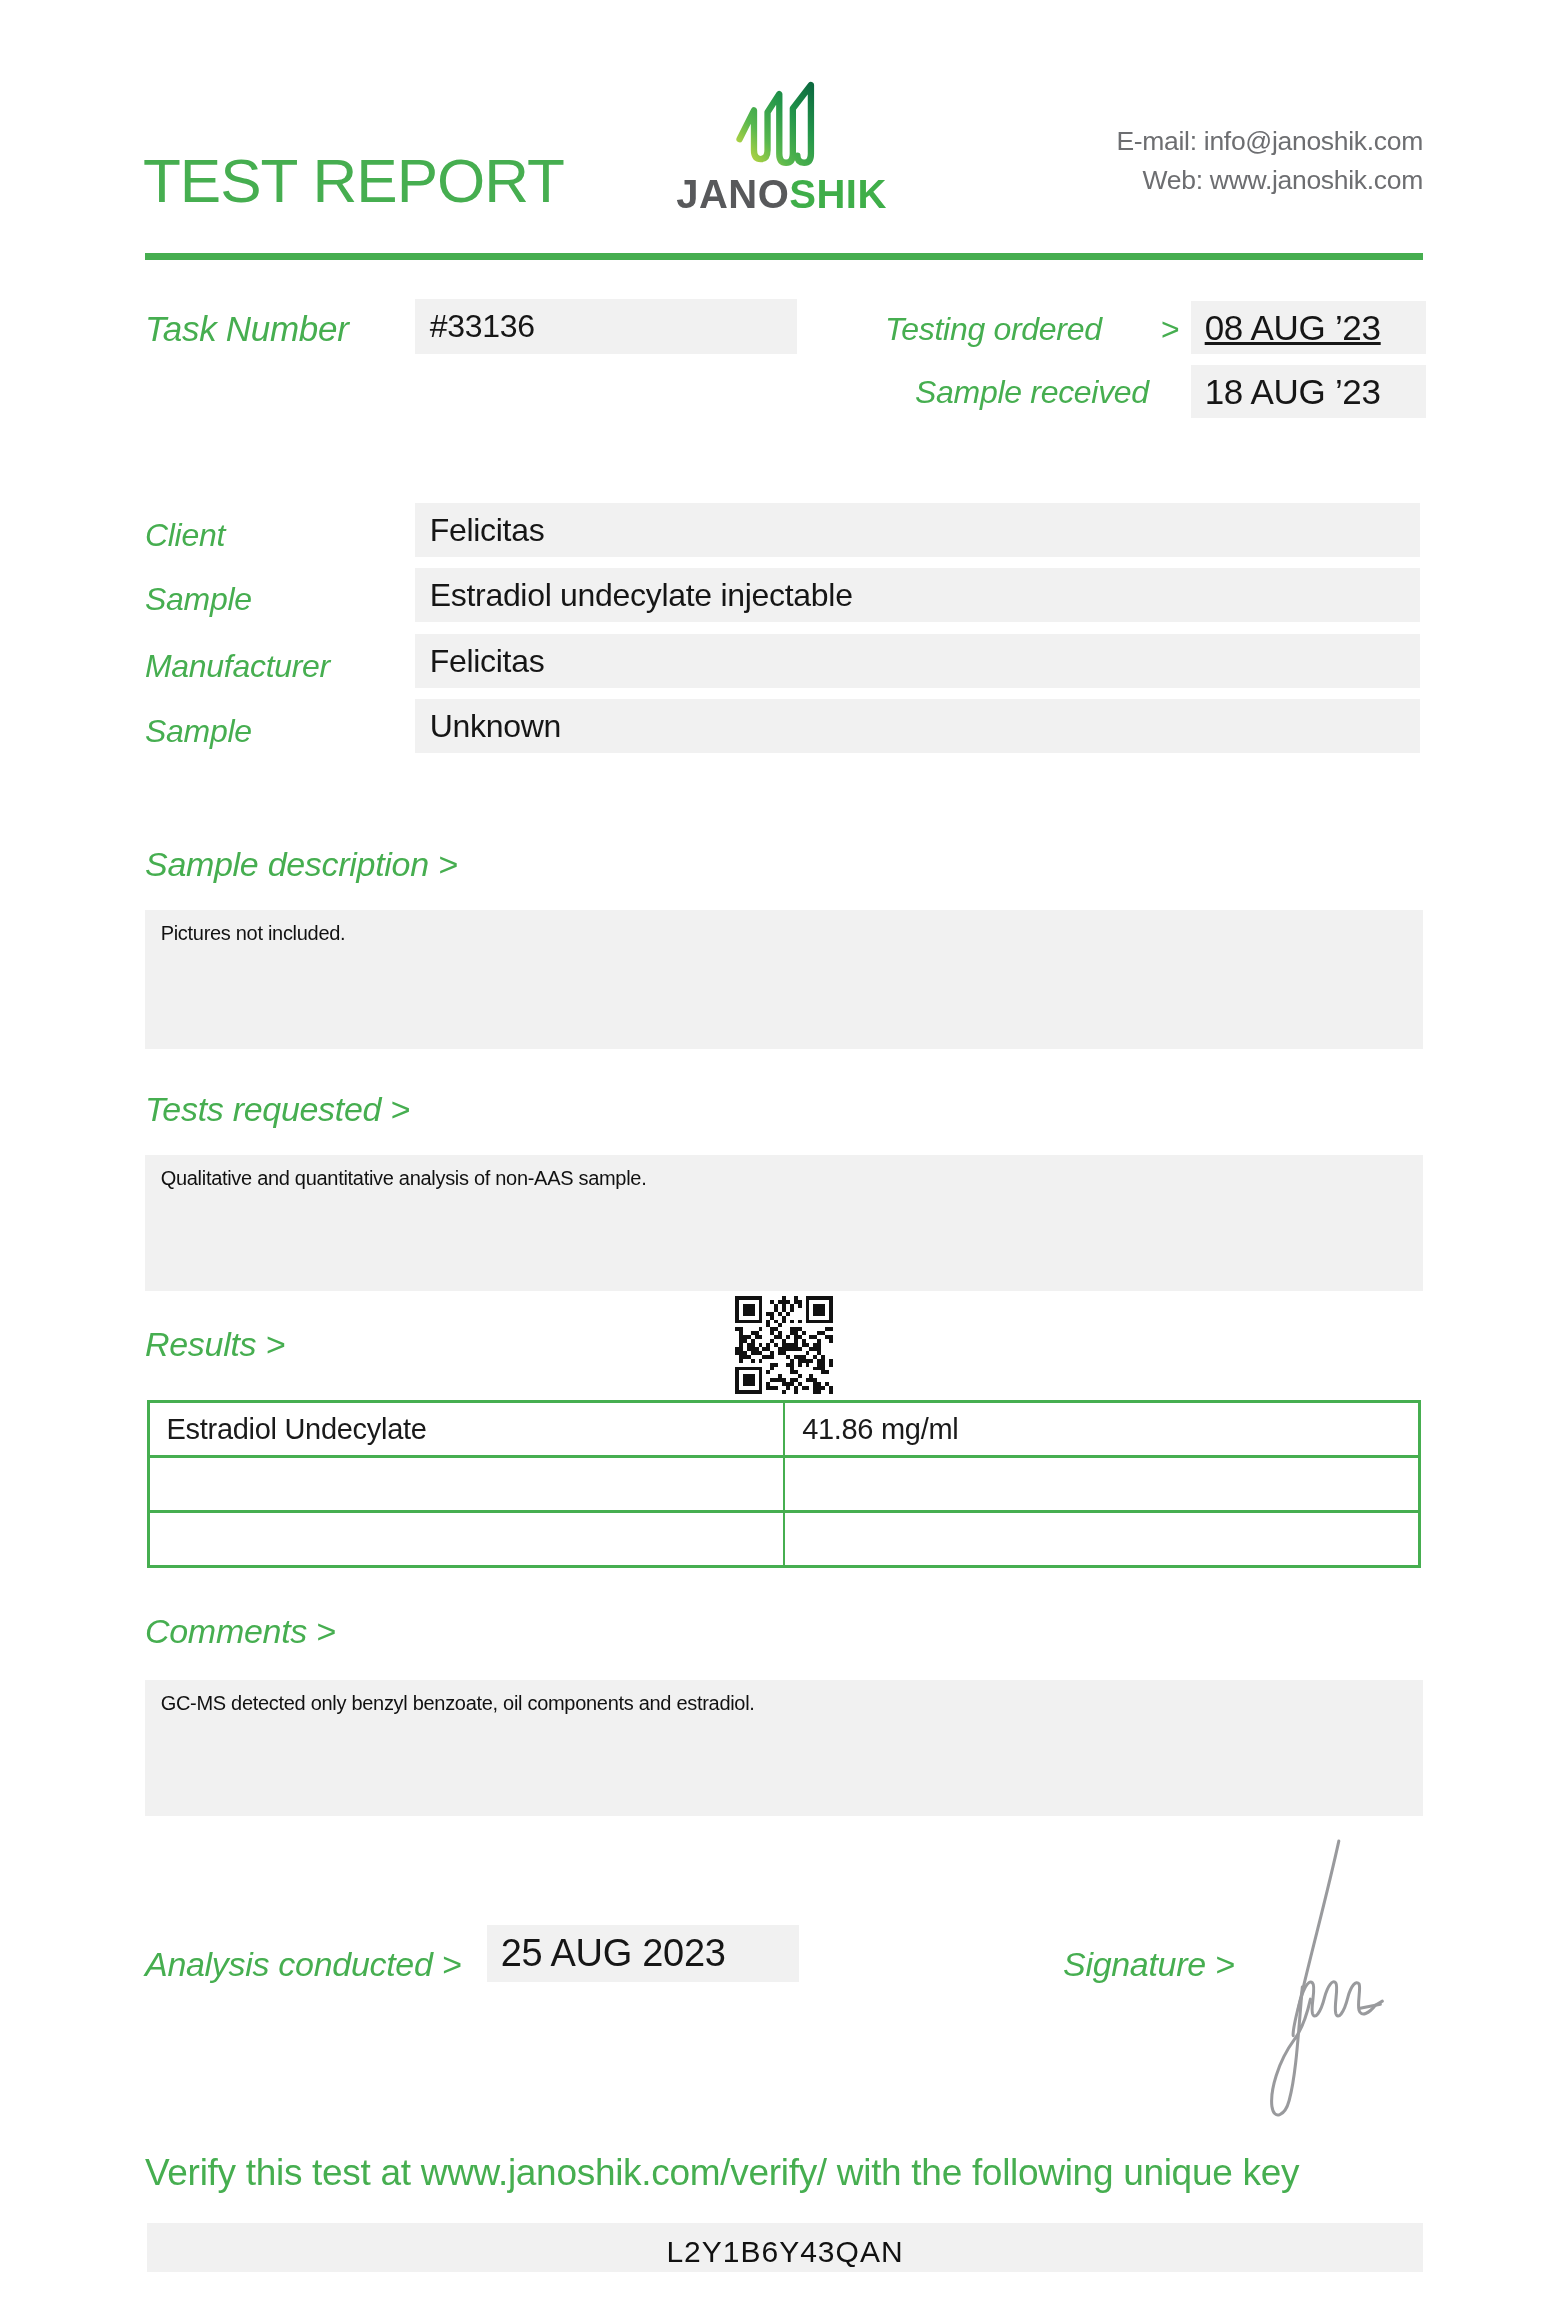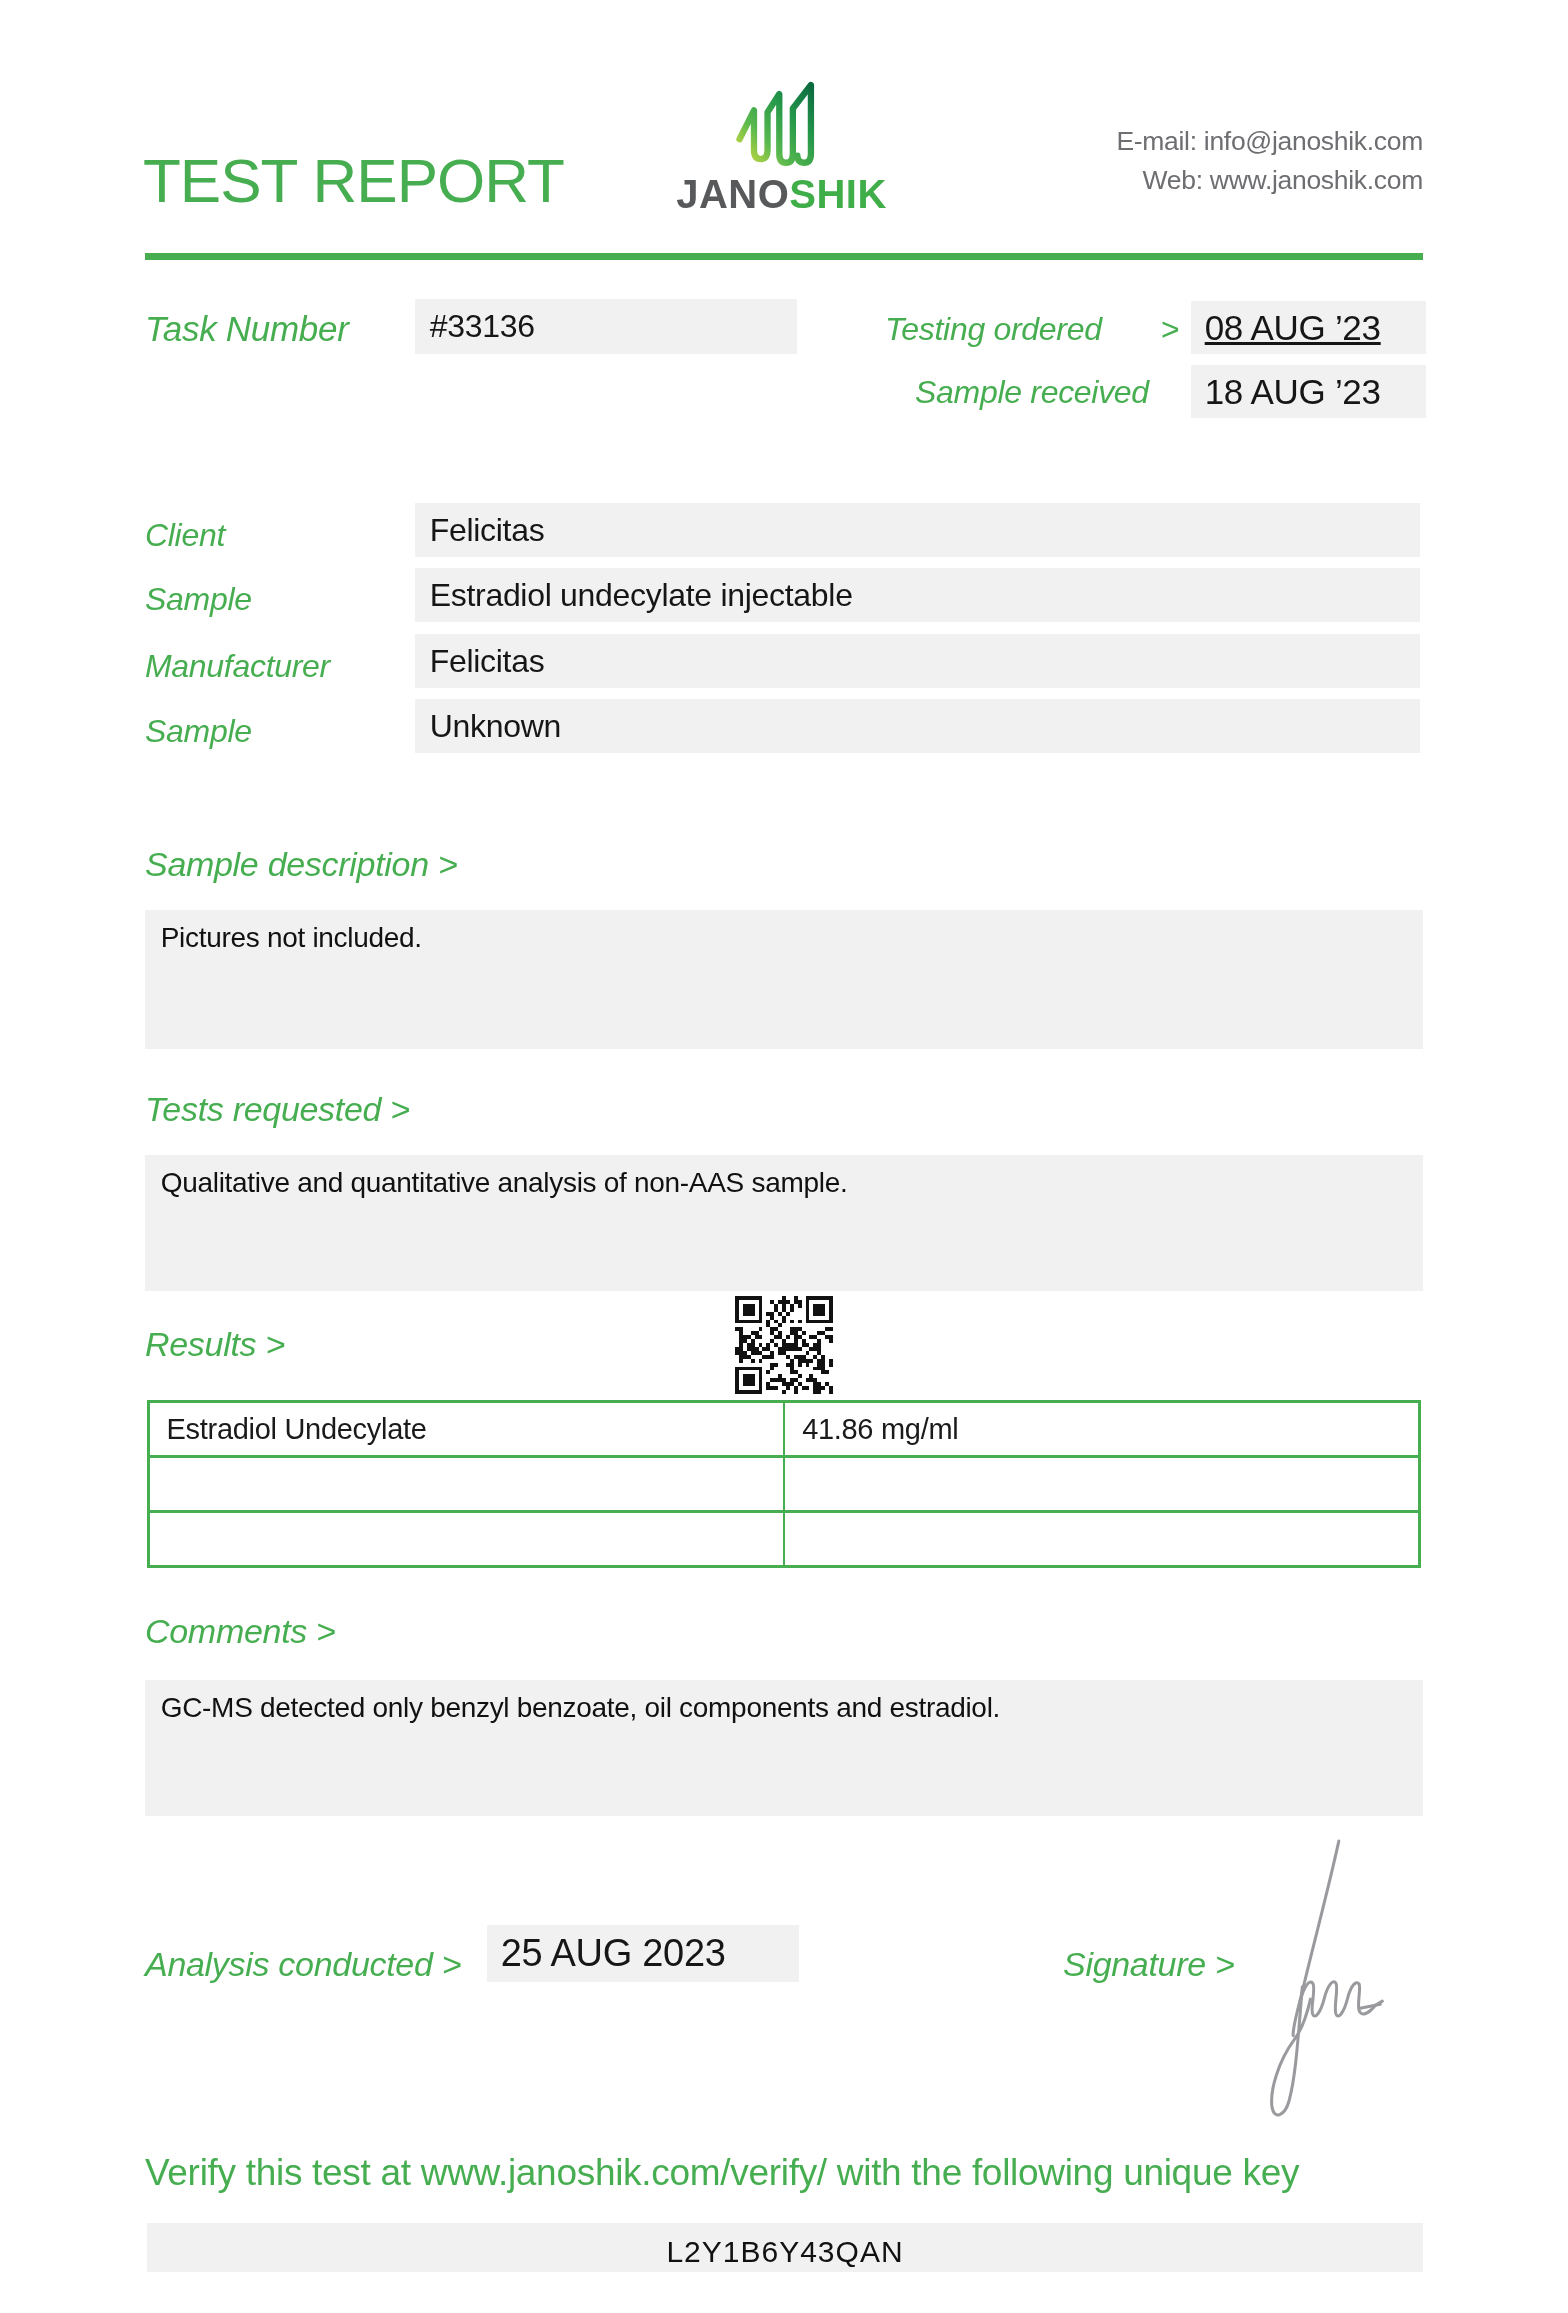--- a/index.html
+++ b/index.html
@@ -34,21 +34,21 @@
   .ordered-label { left:885px; top:311px; }
   .received-label { left:915px; top:374px; }
   .ordered-box { left:1191px; top:301px; width:235px; height:53px; line-height:53px; padding-left:13.7px; font-size:35px;text-decoration:underline; }
   .received-box { left:1191px; top:365px; width:235px; height:53px; line-height:53px; padding-left:13.7px; font-size:35px; }
 
   
   .detail-label { left:145px; }
   .detail-box { left:415px; width:1005px; height:54px; line-height:54px; padding-left:14.7px; }
 
   .sec-heading { font-size:34px; }
-  .text-box { left:145px; width:1278px; background:#f1f1f1; font-size:28px; color:#111; padding:11.8px 15.7px; letter-spacing:-0.3px; }
+  .text-box { left:145px; width:1278px; background:#f1f1f1; font-size:20px; color:#111; padding:11.8px 15.7px; letter-spacing:-0.3px; }
 
   
   .rtable { left:147px; top:1400px; width:1274px; background:#46ae50; display:grid;
             grid-template-columns:1fr 1fr; gap:2.9px; padding:2.9px; }
   .rtable .cell { background:#ffffff; height:52px; line-height:52px; font-size:29px; padding-left:16.7px; letter-spacing:-0.3px; white-space:nowrap; }
 
   .qr { left:735px; top:1296px; width:98px; height:98px; }
   .qr svg { width:100%; height:100%; }
 
   .analysis-label { left:145px; top:1945px; font-size:34px; }

